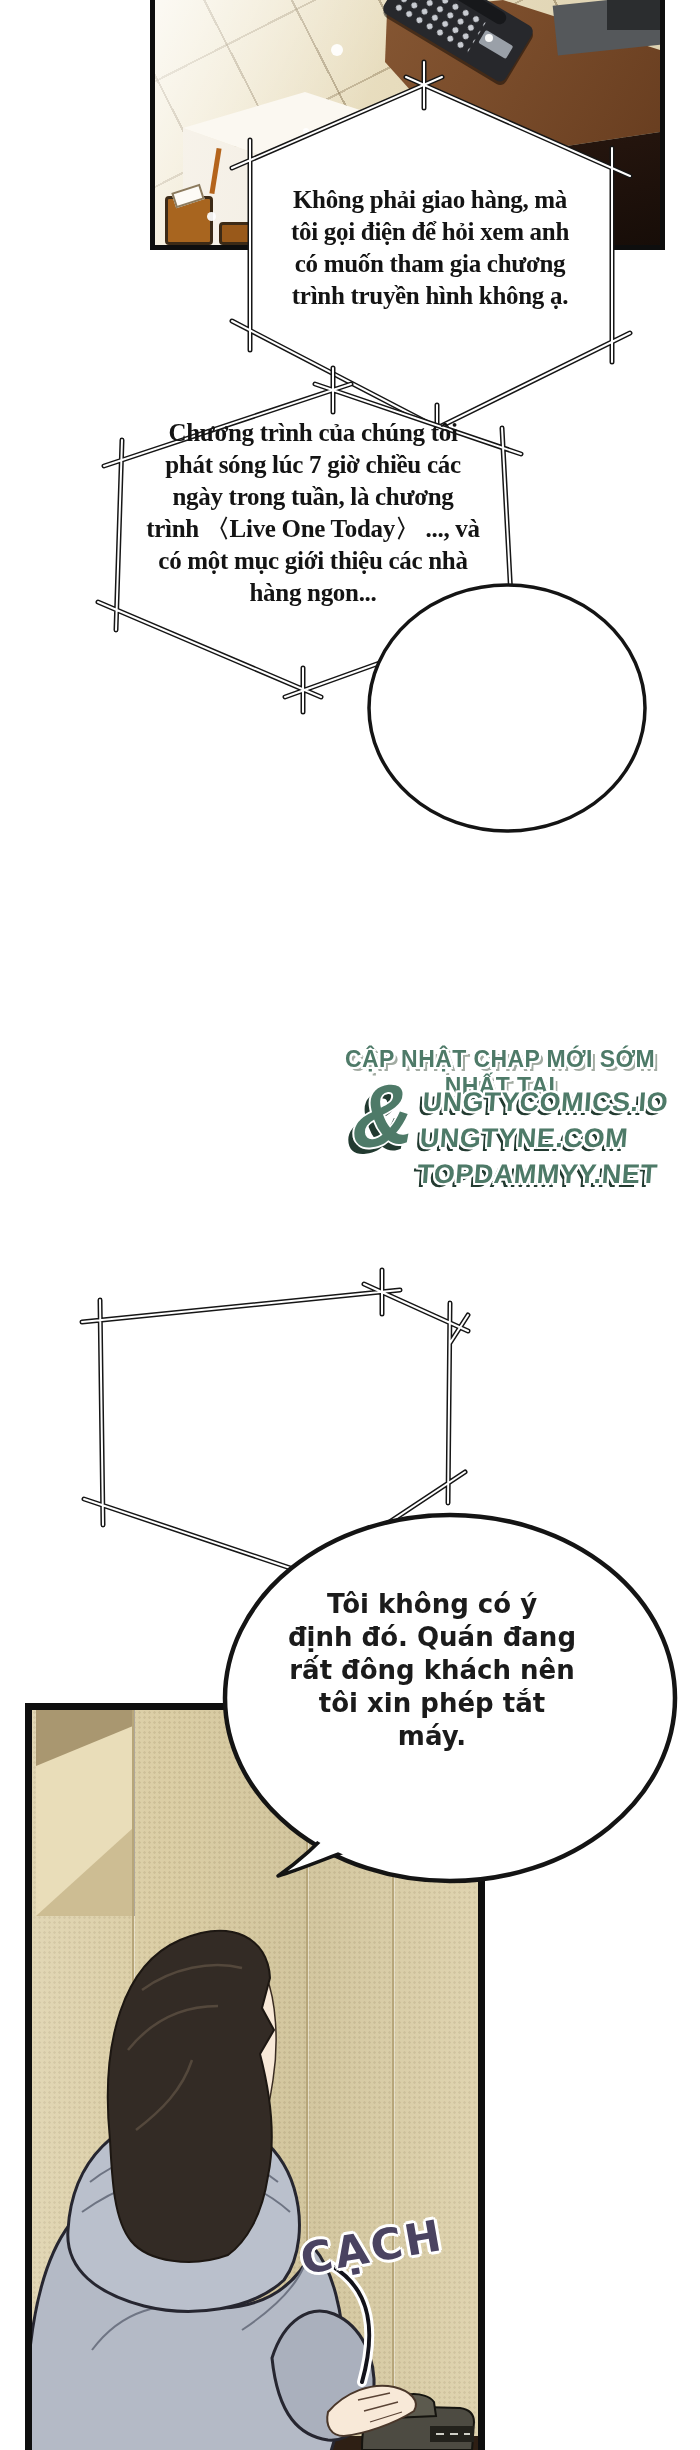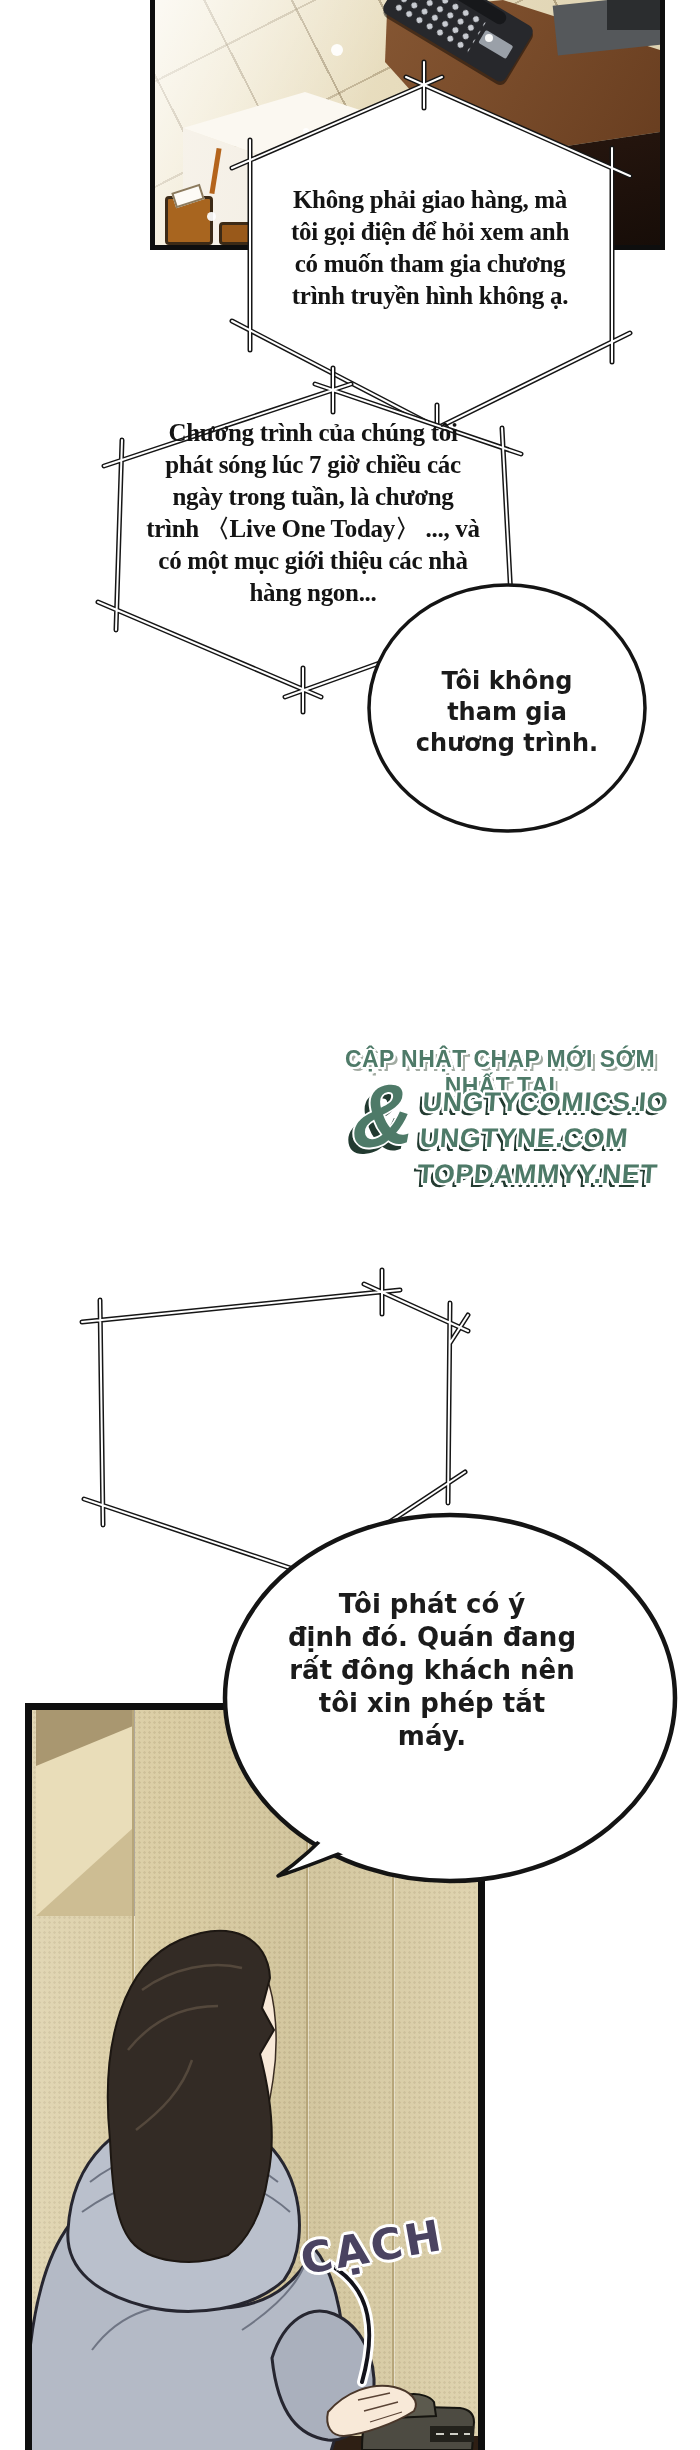--- a/index.html
+++ b/index.html
@@ -224,24 +224,21 @@
   <div class="hex-text" style="left:245px;top:184px;width:370px;">Không phải giao hàng, mà
 tôi gọi điện để hỏi xem anh
 có muốn tham gia chương
 trình truyền hình không ạ.</div>
   <div class="hex-text" style="left:118px;top:417px;width:390px;">Chương trình của chúng tôi
 phát sóng lúc 7 giờ chiều các
 ngày trong tuần, là chương
 trình 〈Live One Today〉 ..., và
 có một mục giới thiệu các nhà
 hàng ngon...</div>
-  <div class="round-text b3-text">Tôi không
-tham gia
-chương trình.</div>
-  <div class="round-text b5-text">Tôi phát có ý
+  <div class="round-text b5-text">Tôi không có ý
 định đó. Quán đang
 rất đông khách nên
 tôi xin phép tắt
 máy.</div>
 
   <div class="abs wm wm-heading">CẬP NHẬT CHAP MỚI SỚM NHẤT TẠI</div>
   <div class="abs wm wm-amp">&amp;</div>
   <div class="abs wm wm-sites">
     <div>UNGTYCOMICS.IO</div>
     <div>UNGTYNE.COM</div>

